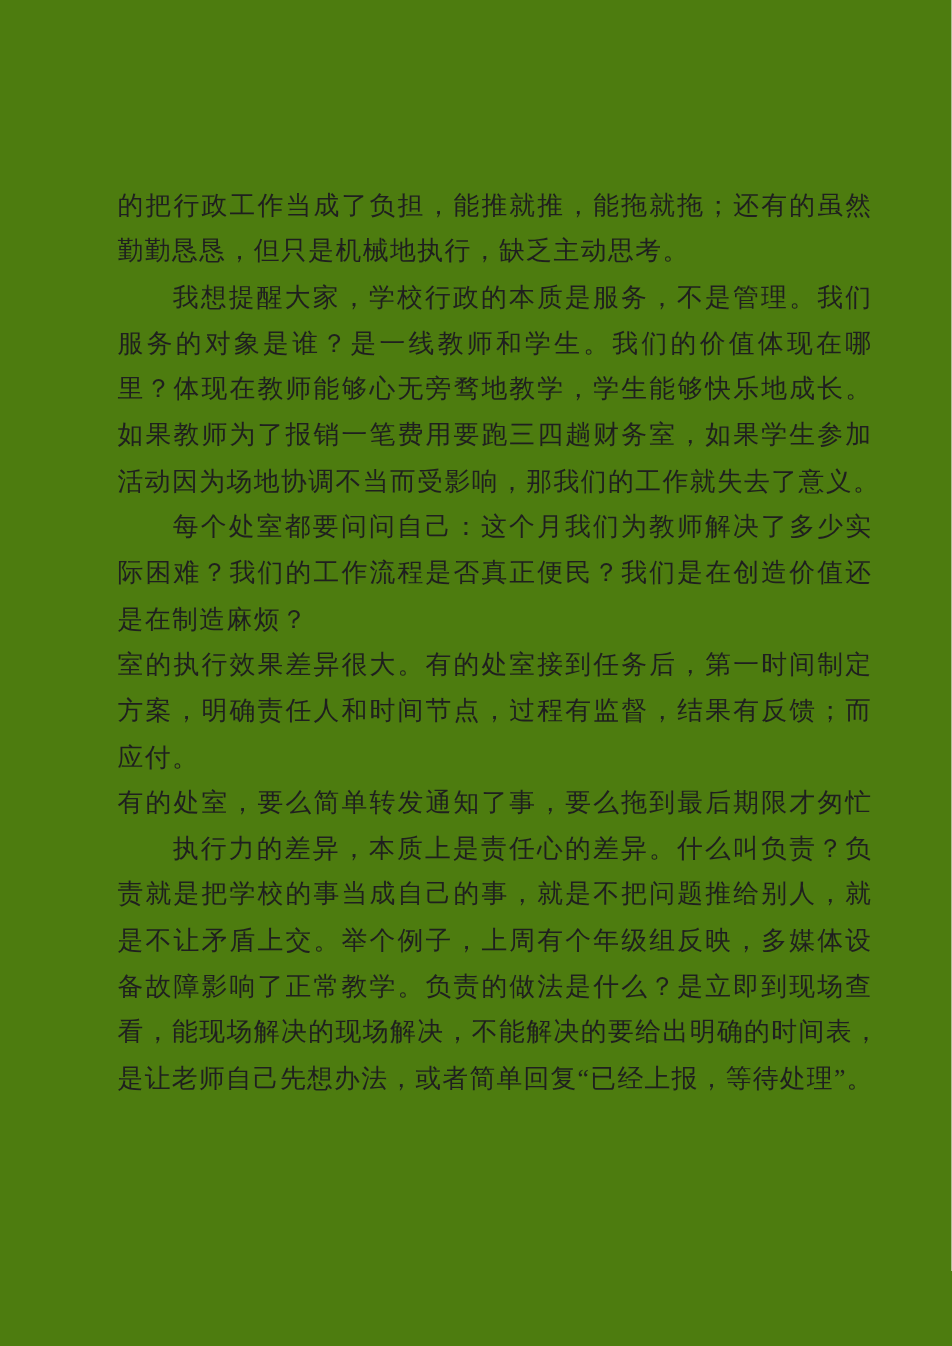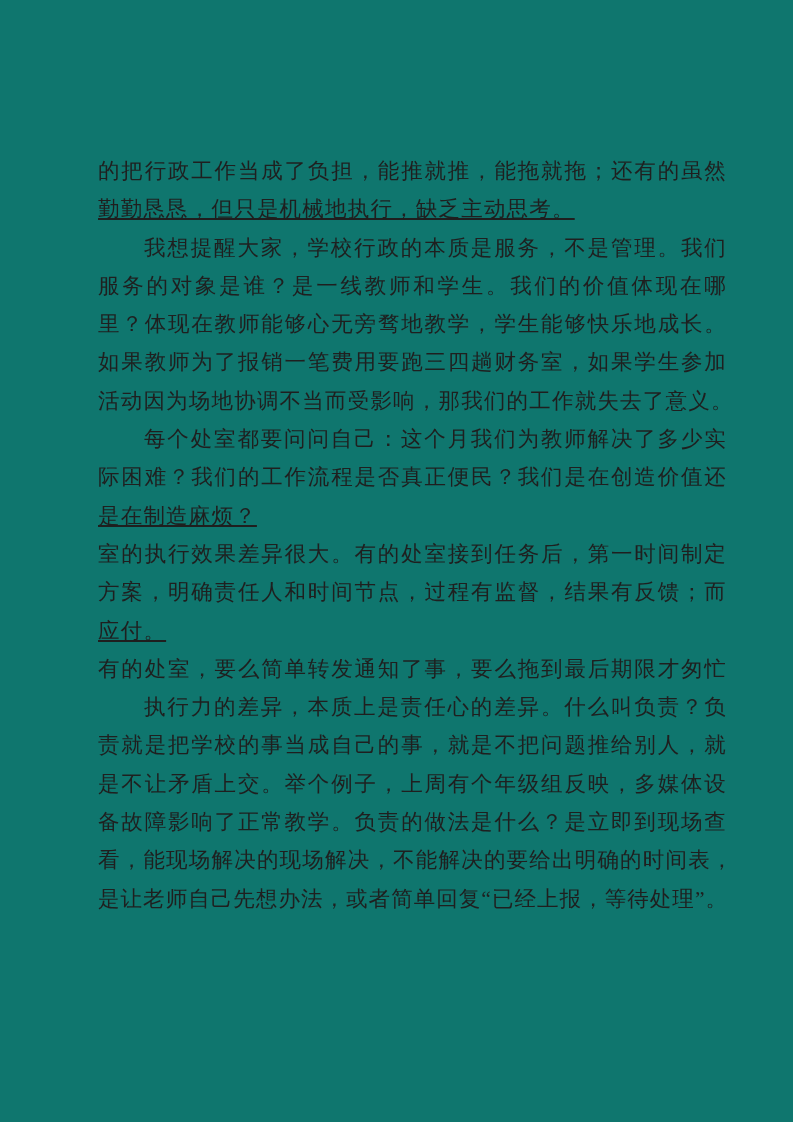--- a/index.html
+++ b/index.html
@@ -33,33 +33,32 @@
     height: 38.3px;
     letter-spacing: 1.2px;
     text-align: justify;
     text-align-last: justify;
     text-justify: inter-character;
     white-space: nowrap;
   }
   .line.lastline {
     text-align: right;
     text-align-last: left;
-    text-decoration: underline;
   }
   .line.indent {
     text-indent: 46px;
   }
   .line.tight {
     letter-spacing: 0;
   }
 </style>
 </head>
 <body>
 
-<div class="page" style="background: #0f766e;">
+<div class="page" style="background: #4d7c0f;">
   <div class="text-block" style="color: rgb(31, 31, 31);">
       <div class="para">
         <div class="line">的把行政工作当成了负担，能推就推，能拖就拖；还有的虽然</div>
         <div class="line lastline">勤勤恳恳，但只是机械地执行，缺乏主动思考。</div>
       </div>
       <div class="para">
         <div class="line indent">我想提醒大家，学校行政的本质是服务，不是管理。我们</div>
         <div class="line">服务的对象是谁？是一线教师和学生。我们的价值体现在哪</div>
         <div class="line">里？体现在教师能够心无旁骛地教学，学生能够快乐地成长。</div>
         <div class="line">如果教师为了报销一笔费用要跑三四趟财务室，如果学生参加</div>

